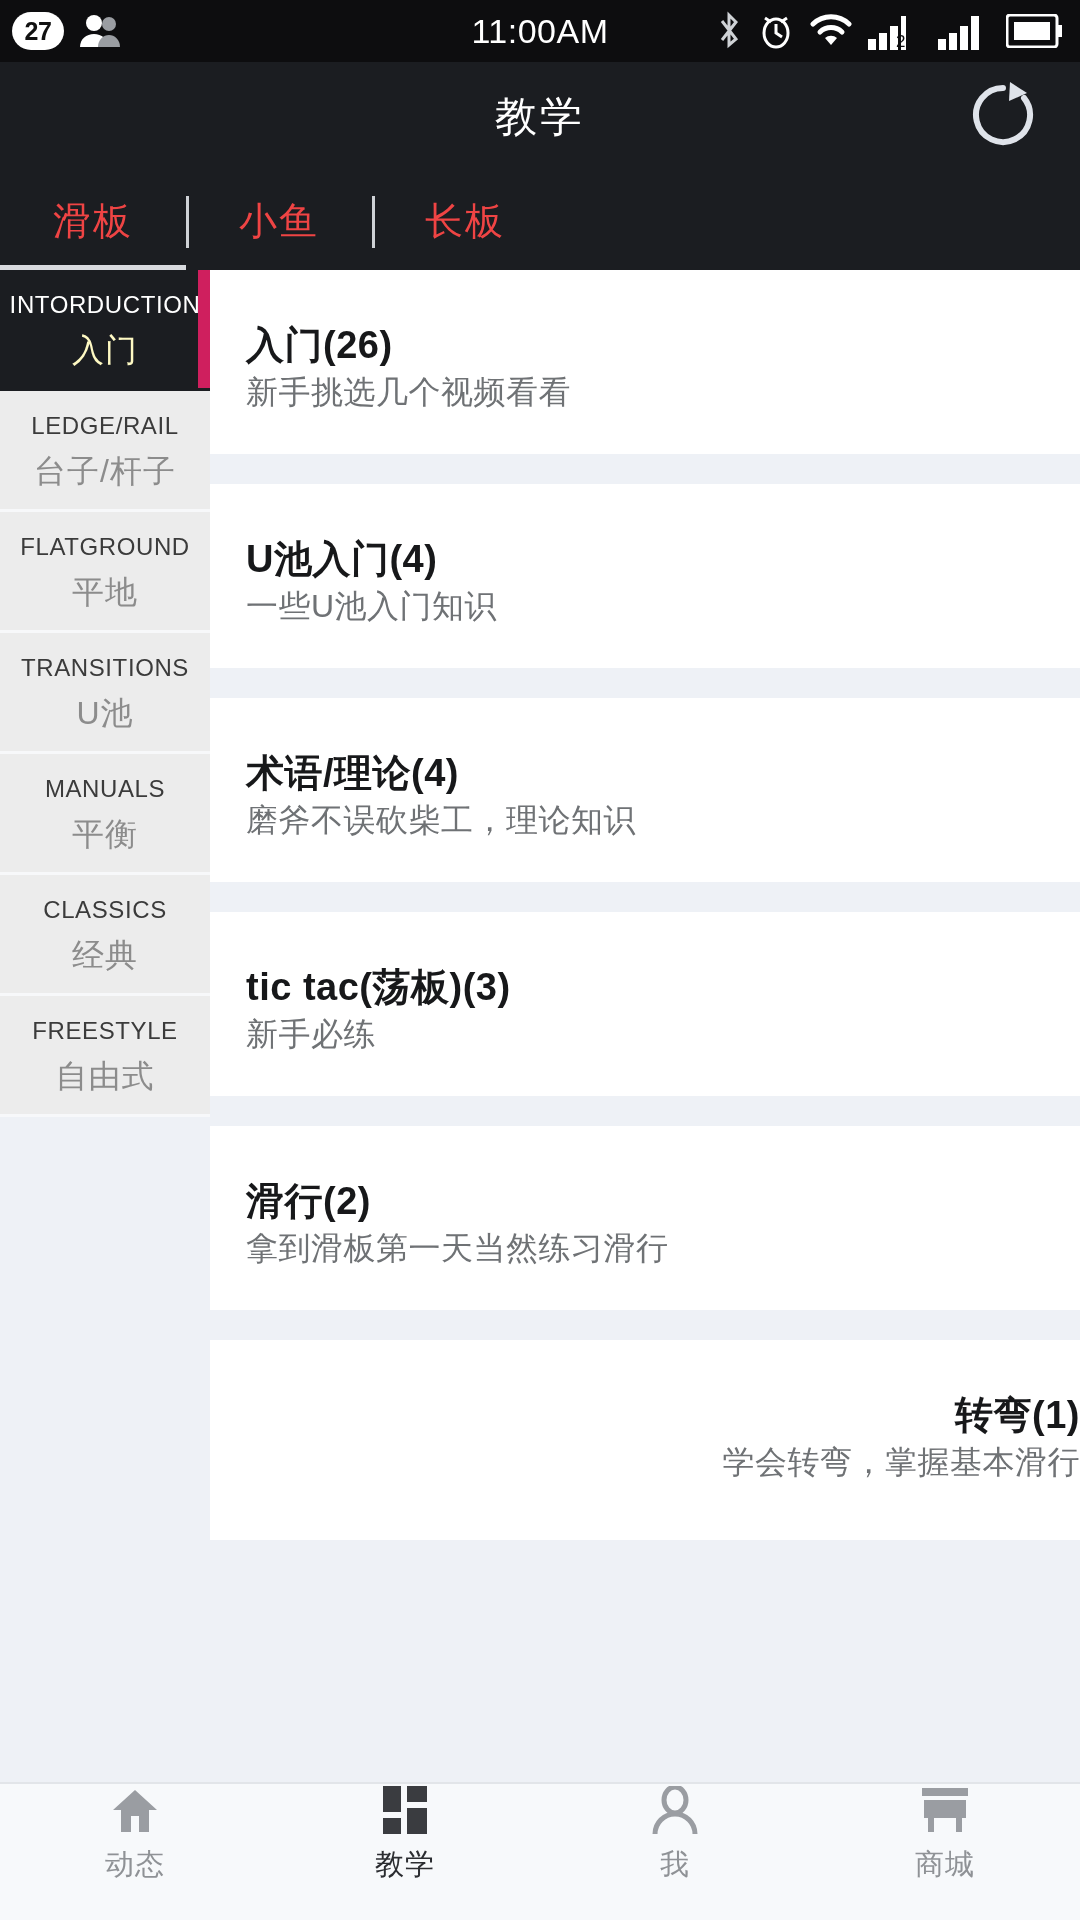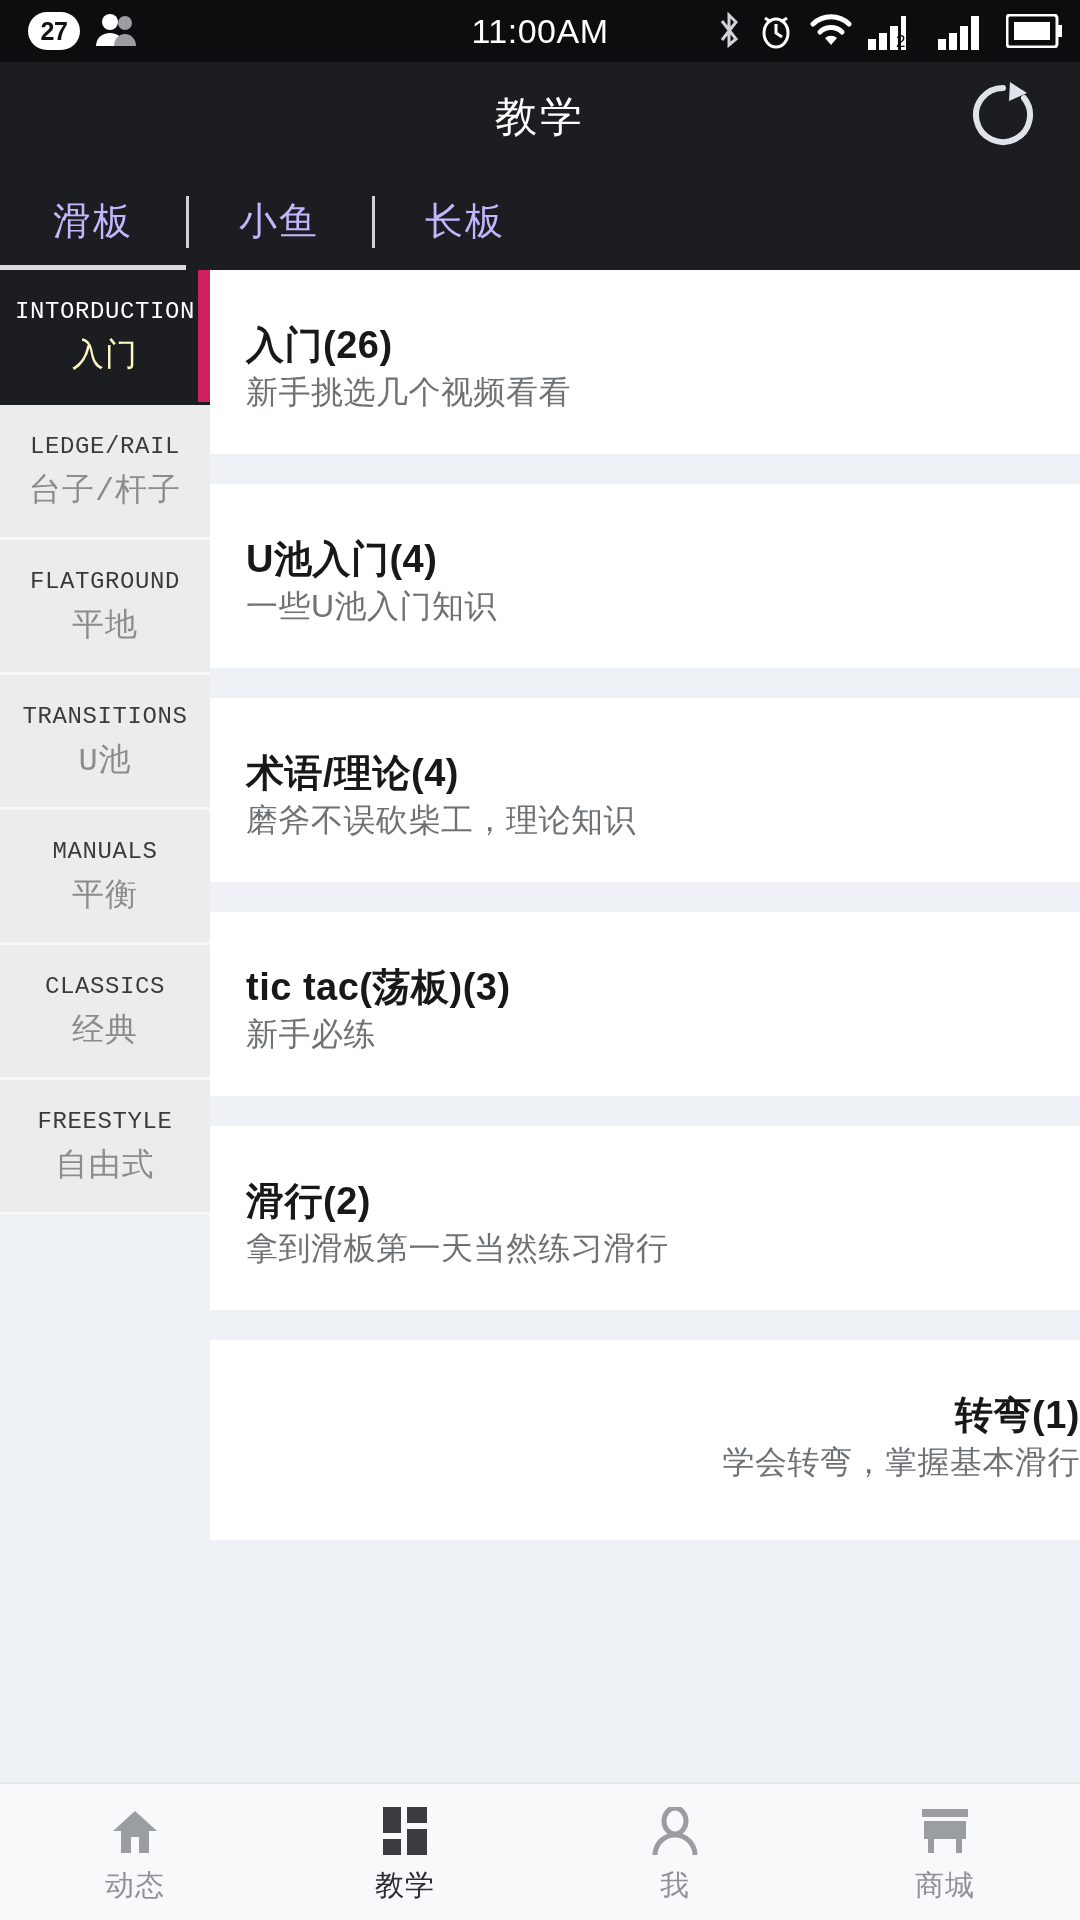--- a/index.html
+++ b/index.html
@@ -9,21 +9,21 @@
     background:#eef1f6;
     overflow:hidden;
   }
   #app { width:1080px; height:1920px; position:relative; display:flex; flex-direction:column; }
 
   
   .statusbar {
     height:62px; background:#0d0d0f; color:#fff;
     display:flex; align-items:center; position:relative; flex:0 0 auto;
   }
-  .sb-left { display:flex; gap:14px; padding-left:28px; }
+  .sb-left { display:flex; align-items:center; gap:14px; padding-left:12px; }
   .sb-badge {
     background:#ffffff; color:#111; border-radius:999px;
     min-width:52px; height:38px; padding:0 8px;
     display:flex; align-items:center; justify-content:center;
     font-size:25px; font-weight:bold; letter-spacing:-0.5px;
   }
   .sb-people { width:44px; height:36px; position:relative; display:block; }
   .sb-time {
     position:absolute; left:0; right:0; text-align:center;
     font-size:34px; letter-spacing:0.5px; font-weight:400;
@@ -46,39 +46,39 @@
 
   
   .tabbar {
     height:98px; background:#1b1d21; flex:0 0 auto;
     display:flex; align-items:stretch; position:relative;
   }
   .tab {
     flex:0 0 auto; width:186px; position:relative;
     display:flex; align-items:center; justify-content:center;
   }
-  .tab-label { color:#c4b5fd; font-size:38px; letter-spacing:2px;font-family:Liberation Mono, monospace; }
+  .tab-label { color:#ef4444; font-size:38px; letter-spacing:2px;font-family:Liberation Mono, monospace; }
   .tab + .tab::before {
     content:""; position:absolute; left:0; top:24px; bottom:22px;
     width:3px; background:#cfd2d6;
   }
   .tab.active::after {
     content:""; position:absolute; left:0; right:0; bottom:0;
     height:5px; background:#d8dade;
   }
 
   
   .body { flex:1 1 auto; display:flex; min-height:0; background:#eef1f6; }
 
   
   .sidebar { width:210px; flex:0 0 210px; background:#eef1f6; }
   .side-item {
-    height:135px; position:relative;
+    height:121px; position:relative;
     display:flex; flex-direction:column; align-items:center; justify-content:center;
-    background:#ececec; border-bottom:3px solid #f7f8fa;font-family:Liberation Mono, monospace;
+    background:#ececec; border-bottom:3px solid #f7f8fa;
   }
   .side-en { font-size:24px; color:#3b3b3b; letter-spacing:0.6px; line-height:1; }
   .side-cn { font-size:32px; color:#8c8c8c; letter-spacing:1px; margin-top:17px; line-height:1; }
   .side-item.active { background:#1b1d21; border-bottom-color:#1b1d21; }
   .side-item.active .side-en { color:#ffffff; }
   .side-item.active .side-cn { color:#fef9c3; }
   .side-item.active::after {
     content:""; position:absolute; right:0; top:0; bottom:0;
     width:12px; background:#cf1f5e;
   }
@@ -94,21 +94,21 @@
   }
   .card-sub {
     margin-top:12px; font-size:32px; color:#6f7275; letter-spacing:0.5px; line-height:1;
   }
   .list-gap { height:30px; background:#eef1f6; }
 
   
   .bottomnav {
     height:138px; flex:0 0 auto; background:#f7f9fb;
     border-top:2px solid #e2e5e9;
-    display:flex; align-items:center;
+    display:flex; align-items:flex-start;
   }
   .nav-item {
     flex:1 1 0; display:flex; flex-direction:column;
     align-items:center; justify-content:center; gap:14px;
   }
   .nav-icon { height:52px; display:flex; align-items:flex-end; justify-content:center; }
   .nav-label { font-size:29px; color:#8f9296; letter-spacing:1px; line-height:1; }
   .nav-item.active .nav-label { color:#2b2d31; }
 </style>
 </head>

